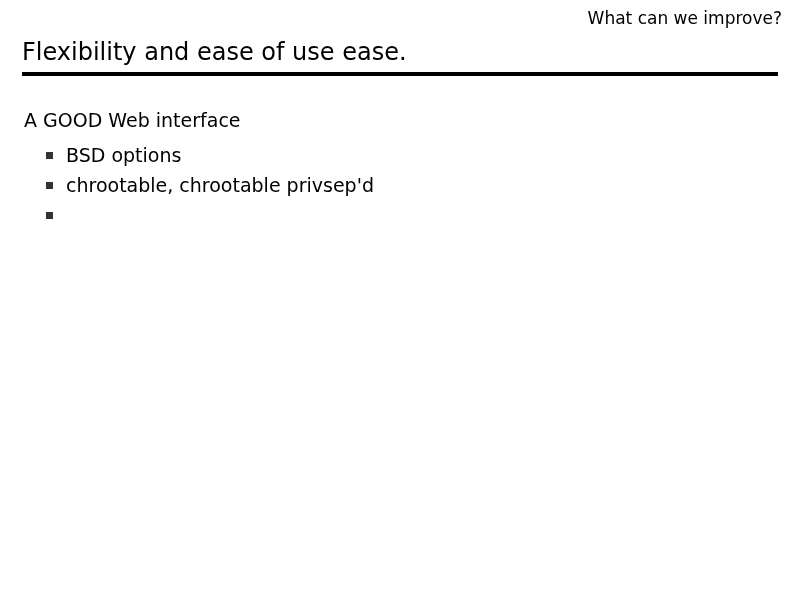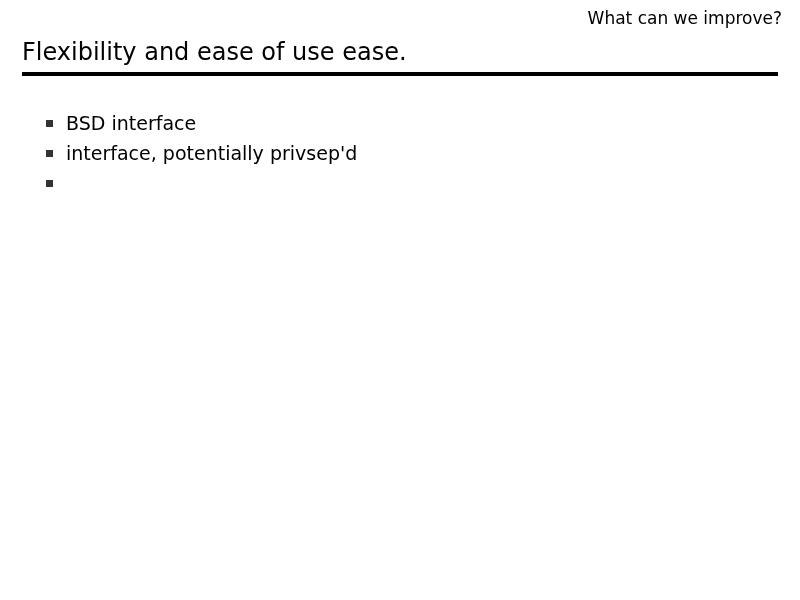--- a/index.html
+++ b/index.html
@@ -90,29 +90,30 @@
 <div class="slide">
 
   <div class="slide-header">What can we improve?</div>
 
   <div class="slide-title">Flexibility and ease of use ease.</div>
 
   <div class="title-rule"></div>
 
   <div class="body-block">
 
+    <p class="lead-line">A GOOD Web interface</p>
 
     <ul class="bullet-list">
       <li class="bullet-item">
         <span class="bullet-marker"></span>
-        <span>BSD interface</span>
+        <span>BSD options</span>
       </li>
       <li class="bullet-item">
         <span class="bullet-marker"></span>
-        <span>interface, potentially privsep'd</span>
+        <span>chrootable, chrootable privsep'd</span>
       </li>
       <li class="bullet-item">
         <span class="bullet-marker"></span>
       </li>
     </ul>
 
   </div>
 
 </div>
 

